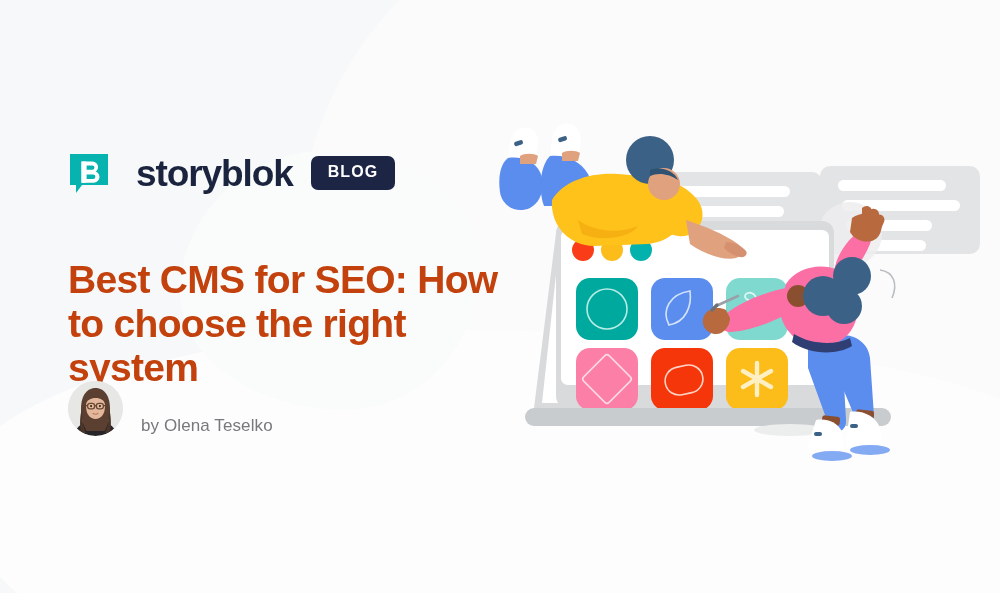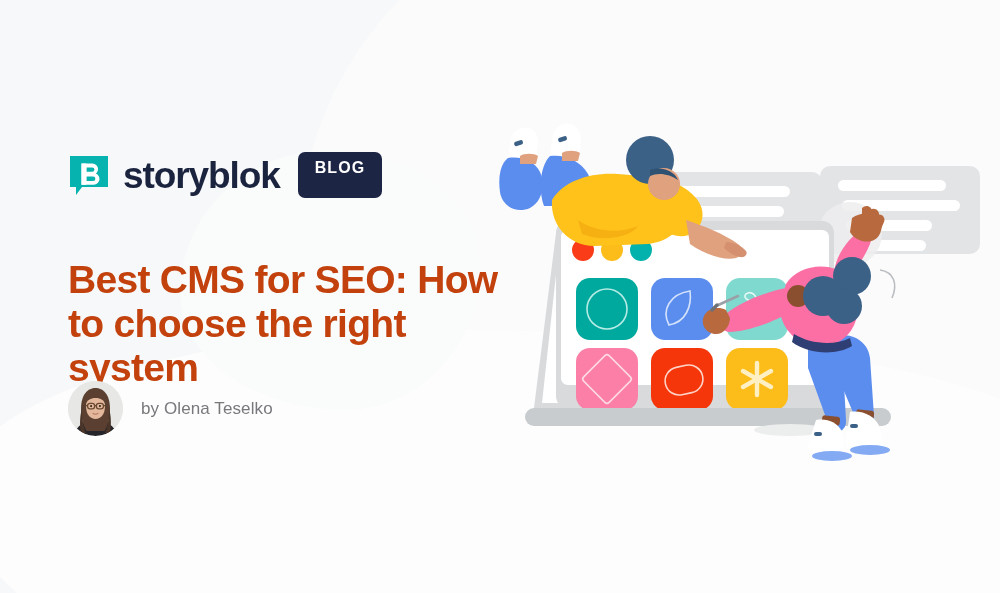--- a/index.html
+++ b/index.html
@@ -71,21 +71,21 @@
     position: absolute;
     top: 152px;
     left: 0;
     display: flex;
     align-items: center;
     gap: 18px;
   }
   .logo-lockup {
     display: flex;
     align-items: center;
-    gap: 13px;
+    gap: 26px;
   }
   .logo-mark {
     position: relative;
     width: 42px;
     height: 42px;
     flex: 0 0 auto;
   }
   .logo-mark svg { display: block; }
   .logo-word {
     font-size: 37px;
@@ -94,21 +94,21 @@
     color: #1b243f;
     line-height: 1;
     white-space: nowrap;
   }
   .blog-badge {
     background: #1d2545;
     color: #ffffff;
     font-size: 16px;
     font-weight: bold;
     letter-spacing: 1.1px;
-    padding: 8px 17px 22px;
+    padding: 8px 17px 10px;
     border-radius: 7px;
     line-height: 1;
     white-space: nowrap;
   }
 
   .page-title {
     position: absolute;
     top: 258px;
     left: 0;
     width: 460px;
@@ -118,21 +118,21 @@
     font-weight: bold;
     letter-spacing: -0.7px;
     color: #c2410c;
   }
 
   .byline {
     position: absolute;
     top: 381px;
     left: 0;
     display: flex;
-    align-items: center;
+    align-items: flex-end;
     gap: 18px;
   }
   .avatar {
     width: 55px;
     height: 55px;
     border-radius: 50%;
     overflow: hidden;
     flex: 0 0 auto;
     background: #e6e7e4;
     position: relative;

